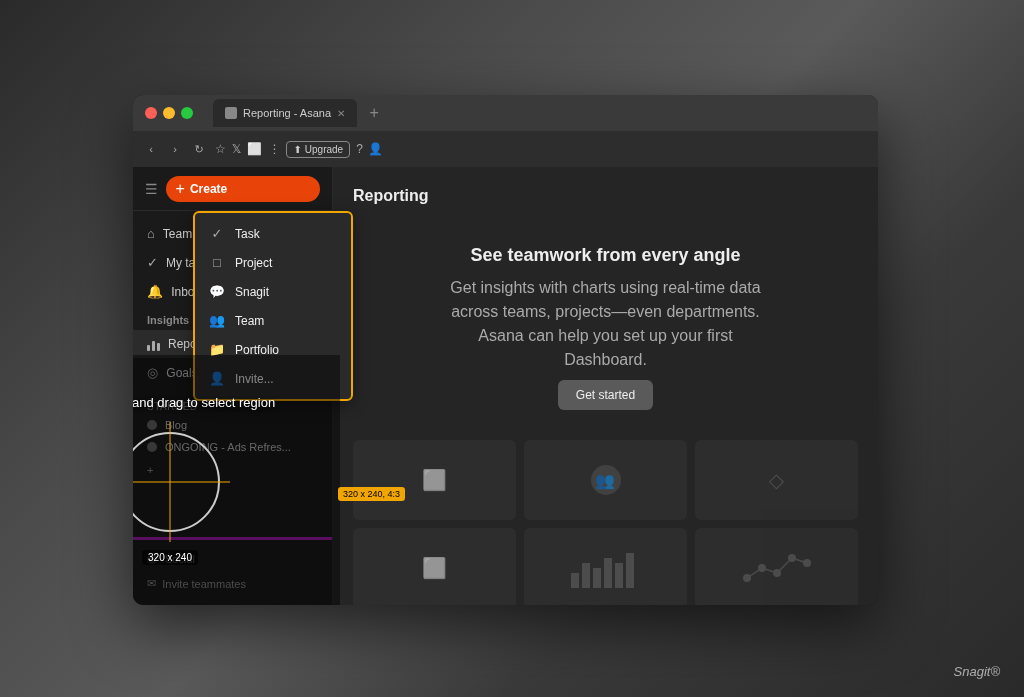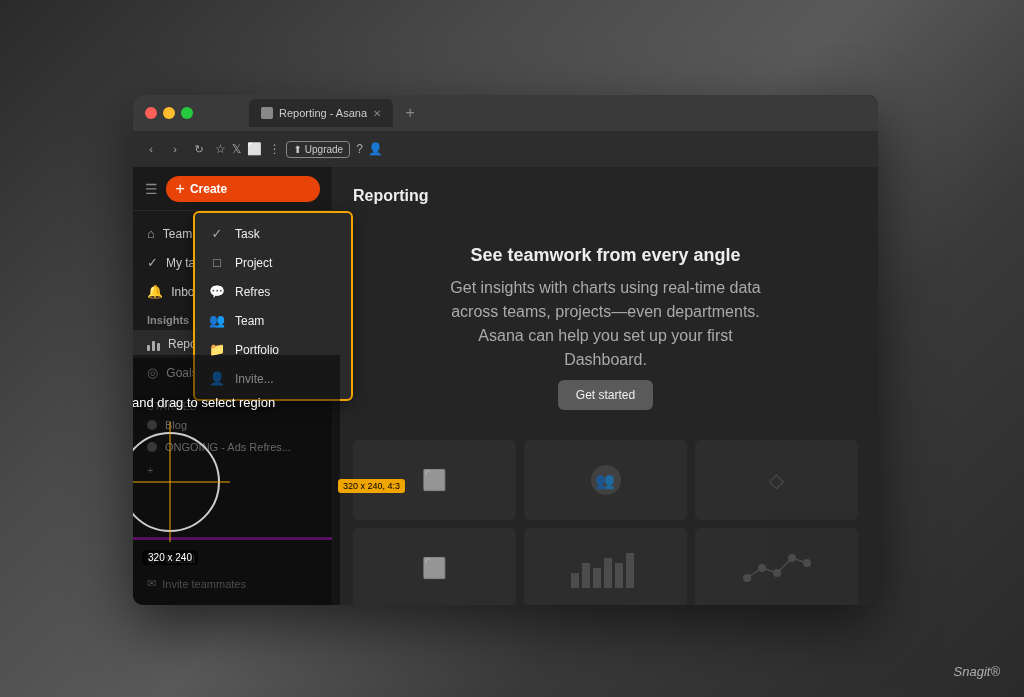--- a/index.html
+++ b/index.html
@@ -90,21 +90,20 @@
       background: #2a2a2a;
       border-radius: 6px 6px 0 0;
       padding: 4px 12px;
       font-size: 11px;
       color: #ccc;
       display: flex;
       align-items: center;
       gap: 6px;
       height: 28px;
       min-width: 140px;
-      margin-left: 36px;
     }
 
     .tab-favicon {
       width: 12px;
       height: 12px;
       background: #888;
       border-radius: 2px;
     }
 
     .tab-close {
@@ -571,21 +570,21 @@
           <div class="dropdown-item">
             <span class="dropdown-icon">✓</span>
             <span>Task</span>
           </div>
           <div class="dropdown-item">
             <span class="dropdown-icon">□</span>
             <span>Project</span>
           </div>
           <div class="dropdown-item">
             <span class="dropdown-icon">💬</span>
-            <span>Refres</span>
+            <span>Snagit</span>
           </div>
           <div class="dropdown-item">
             <span class="dropdown-icon">👥</span>
             <span>Team</span>
           </div>
           <div class="dropdown-item">
             <span class="dropdown-icon">📁</span>
             <span>Portfolio</span>
           </div>
           <div class="dropdown-item">
@@ -654,21 +653,21 @@
       <div style="position:absolute; bottom:0; left:-133px; width:340px; height:250px; background:rgba(0,0,0,0.45); z-index:200; display:flex; flex-direction:column; align-items:center; justify-content:center;">
         <div class="snagit-instruction">Click, hold, and drag to select region</div>
         <div class="snagit-crosshair-container">
           <div class="crosshair-circle"></div>
           <div class="crosshair-h"></div>
           <div class="crosshair-v"></div>
         </div>
         <div class="snagit-size-label">320 x 240</div>
       </div>
 
-      <div style="position:absolute; bottom:112px; left:205px; background:#f0a500; color:#000; font-size:9px; padding:2px 5px; border-radius:3px; z-index:210; white-space:nowrap;">320 x 240, 4:3</div>
+      <div style="position:absolute; bottom:104px; left:205px; background:#f0a500; color:#000; font-size:9px; padding:2px 5px; border-radius:3px; z-index:210; white-space:nowrap;">320 x 240, 4:3</div>
     </div>
 
     <div class="main-content">
       <div class="main-title">Reporting</div>
 
       <div class="main-hero">
         <div class="hero-title">See teamwork from every angle</div>
         <div class="hero-subtitle">Get insights with charts using real-time data across teams, projects—even departments. Asana can help you set up your first Dashboard.</div>
         <button class="get-started-btn">Get started</button>
       </div>

